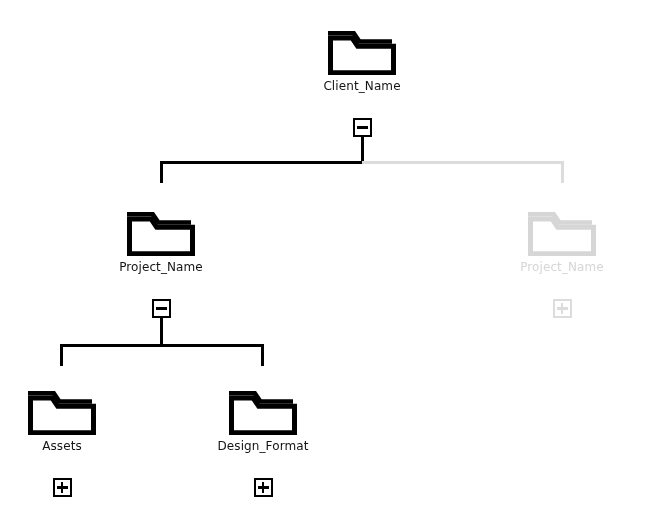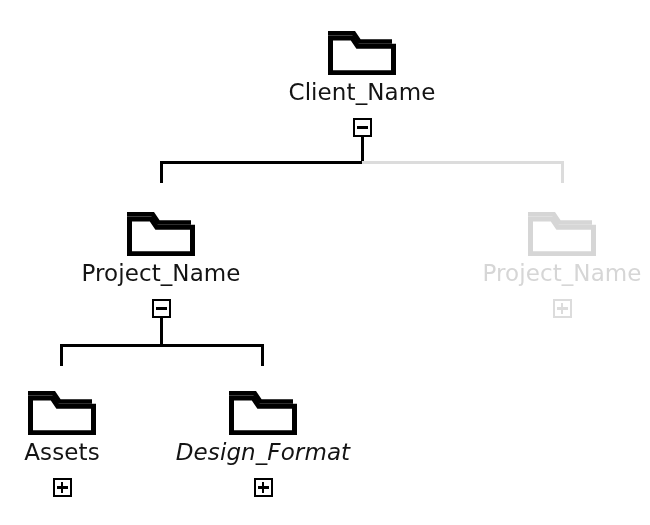--- a/index.html
+++ b/index.html
@@ -26,26 +26,26 @@
     margin-left: -100px;           
     text-align: center;
   }
   .node-icon {
     display: block;
     margin: 0 auto;
     line-height: 0;
   }
   .node-label {
     display: block;
-    font-size: 23px;
+    font-size: 12px;
     line-height: 20px;
     color: #141414;
     letter-spacing: 0.1px;
     white-space: nowrap;
-    margin-top: 7px;
+    margin-top: 1px;
   }
   .node.dim .node-label { color: #d6d6d6; }
 
   
   .toggle {
     position: absolute;
     width: 19px;
     height: 19px;
     margin-left: -9.5px;
     box-sizing: border-box;
@@ -160,21 +160,21 @@
       </svg>
     </span>
     <span class="node-label">Assets</span>
   </div>
 
   <div class="toggle" style="left:62px; top:478px;">
     <span class="bar-h"></span>
     <span class="bar-v"></span>
   </div>
 
-  <div class="node" style="left:263px; top:382px;font-style:italic;">
+  <div class="node" style="left:263px; top:382px;">
     <span class="node-icon">
       <svg width="68" height="53" viewBox="0 0 68 53" xmlns="http://www.w3.org/2000/svg" aria-hidden="true">
         <path fill="#000000" d="M0 9 h27 l5.6 8.2 h31.4 v4.6 h-34 l-5.6 -8.2 h-24.4 z"></path>
         <path fill="#000000" d="M0 13.6 h25.2 l5.6 8.2 h37.2 v31.2 h-68 z
                  M5 18.6 v29.6 h58 v-21.4 h-34.6 l-5.6 -8.2 z"></path>
       </svg>
     </span>
     <span class="node-label">Design_Format</span>
   </div>
 

